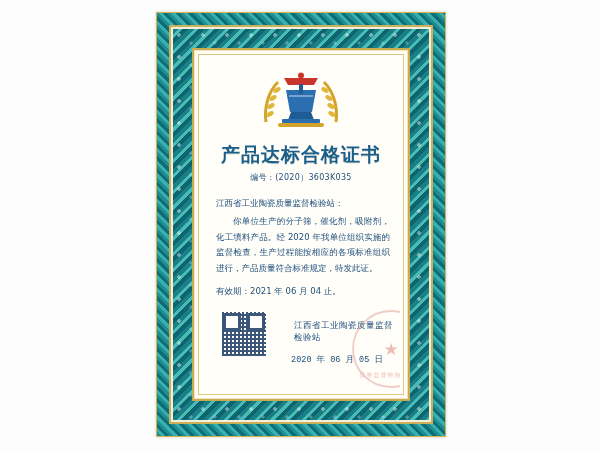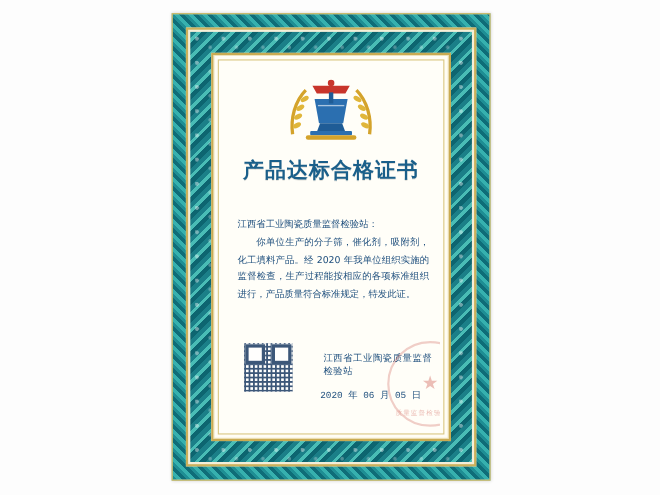--- a/index.html
+++ b/index.html
@@ -20,21 +20,21 @@
     overflow: hidden;
   }
 
   
   .cert {
     position: absolute;
     left: 156px;
     top: 12px;
     width: 290px;
     height: 425px;
-    background: #7dd3fc;
+    background: #bef264;
     box-shadow: 0 0 3px rgba(0,0,0,0.18);
   }
 
   
   .border-teal {
     position: absolute;
     inset: 0;
     background:
       repeating-linear-gradient(45deg,
         #1f8e94 0px, #1f8e94 3px,
@@ -269,25 +269,27 @@
           <rect x="24" y="47" width="38" height="4" rx="1" fill="#2b6fb0"></rect>
           <rect x="41" y="12" width="4" height="10" fill="#1f5c96"></rect>
           <path d="M31 24 h24" stroke="#ffffff" stroke-width="1.2" opacity="0.6"></path>
 
           <rect x="20" y="51" width="46" height="4" rx="2" fill="#d4a32b"></rect>
         </svg>
       </div>
 
       <div class="title">产品达标合格证书</div>
 
+      <div class="cert-no">编号：(2020）3603K035</div>
 
       <div class="recipient">江西省工业陶瓷质量监督检验站：</div>
 
       <div class="body">你单位生产的分子筛，催化剂，吸附剂，化工填料产品。经 2020 年我单位组织实施的监督检查，生产过程能按相应的各项标准组织进行，产品质量符合标准规定，特发此证。</div>
 
+      <div class="validity">有效期：2021 年 06 月 04 止。</div>
 
       <div class="qr"></div>
 
       <div class="issuer">江西省工业陶瓷质量监督检验站</div>
 
       <div class="seal">
         <span class="seal-star">★</span>
         <span class="seal-text">质量监督检验专用章</span>
       </div>
 

